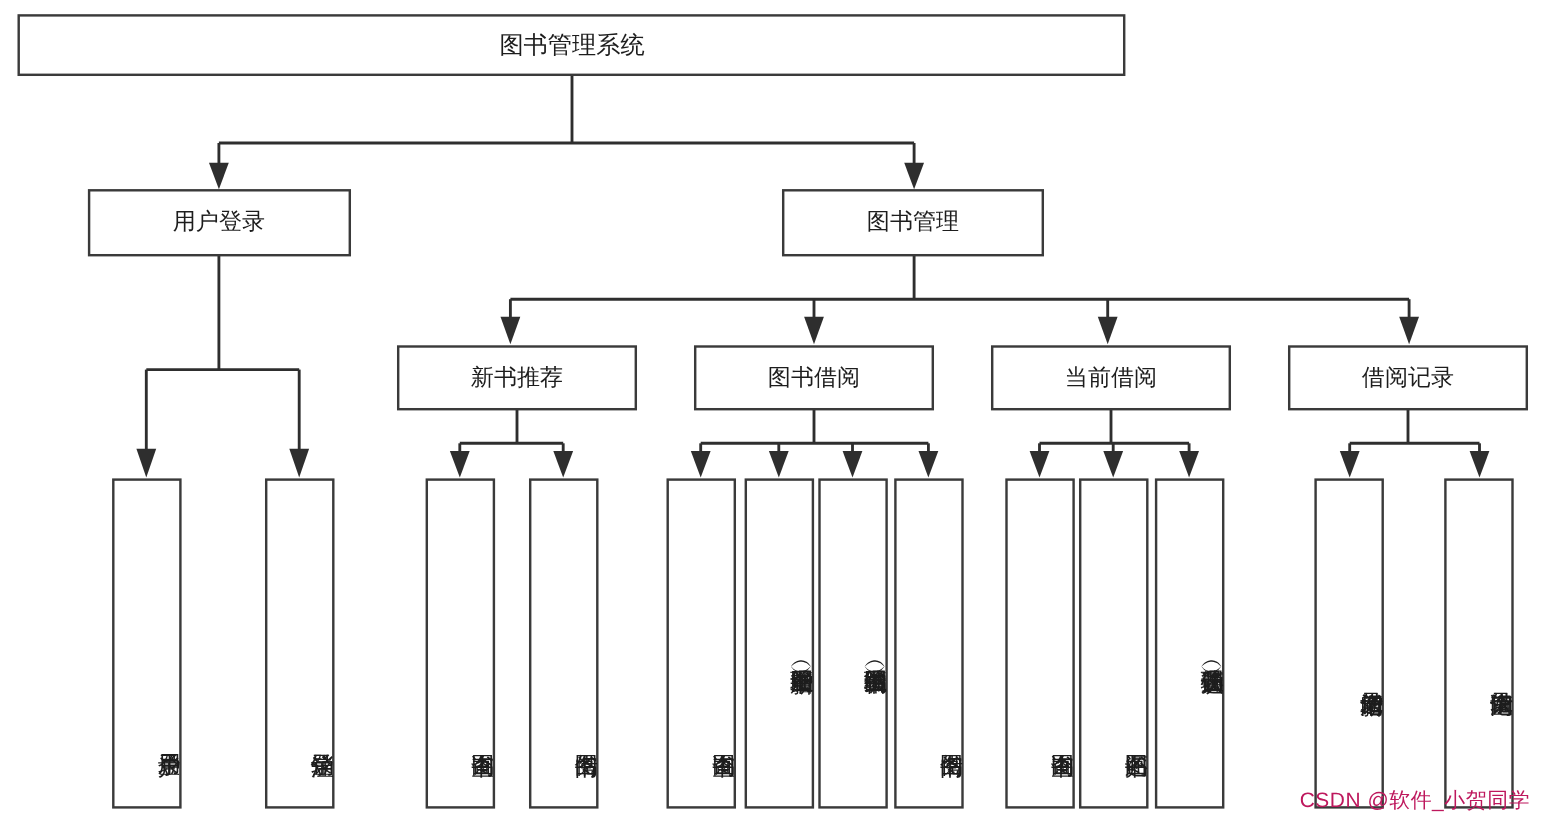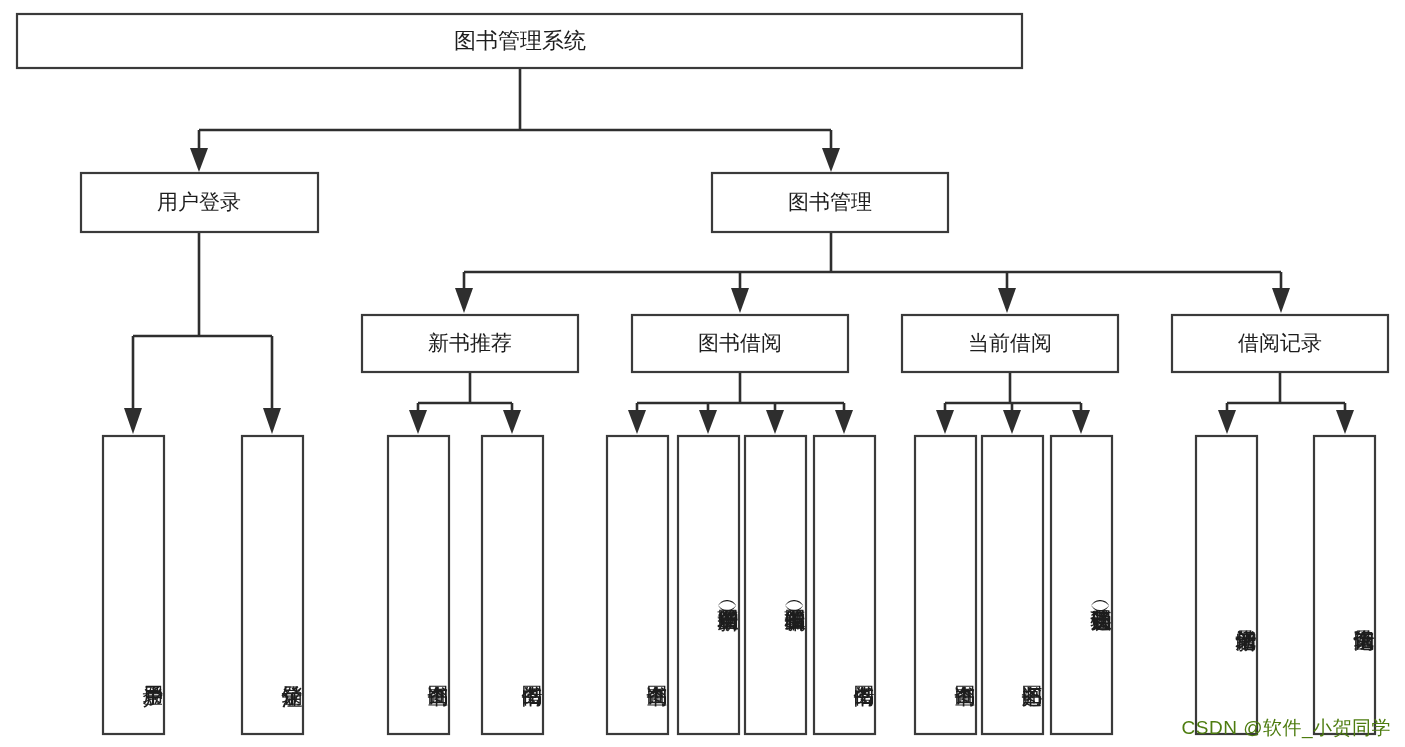--- a/index.html
+++ b/index.html
@@ -68,21 +68,21 @@
     justify-content: center;
     pointer-events: none;
     white-space: nowrap;
   }
   .watermark {
     position: absolute;
     right: 14px;
     bottom: 6px;
     font-family: "Liberation Sans", "DejaVu Sans", sans-serif;
     font-size: 19px;
-    color: #4d7c0f;
+    color: #be185d;
     letter-spacing: 0.5px;
     user-select: none;
     white-space: nowrap;
   }
 </style>
 </head>
 <body>
 
 <div id="diagram-root">
 

